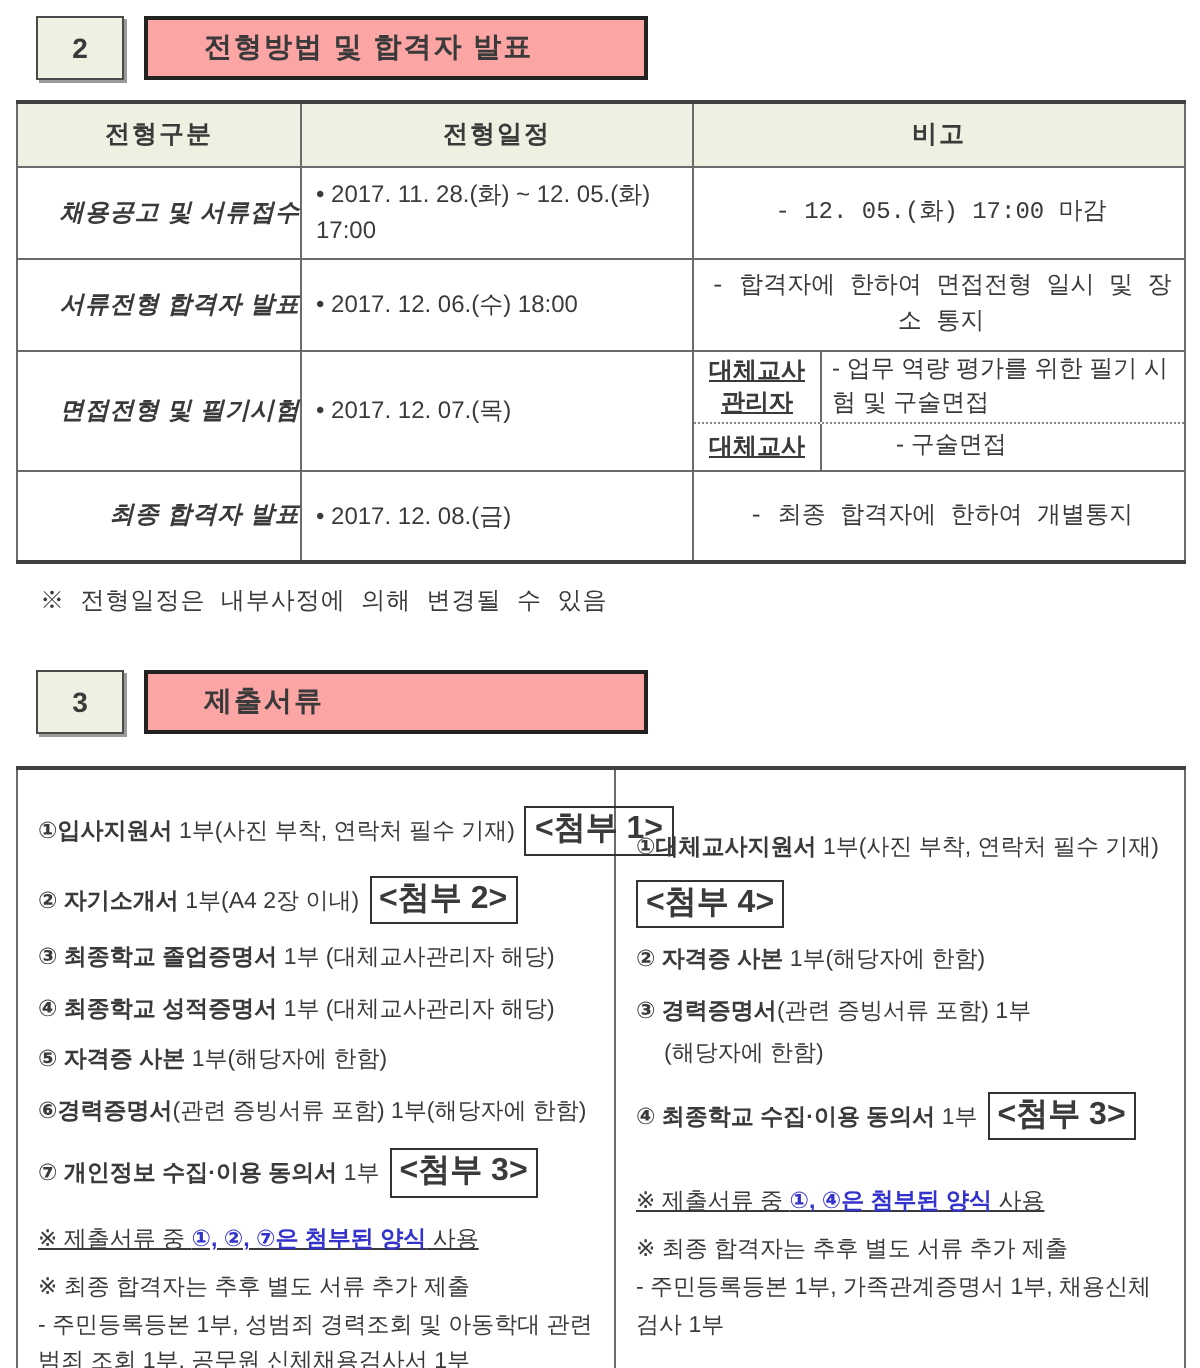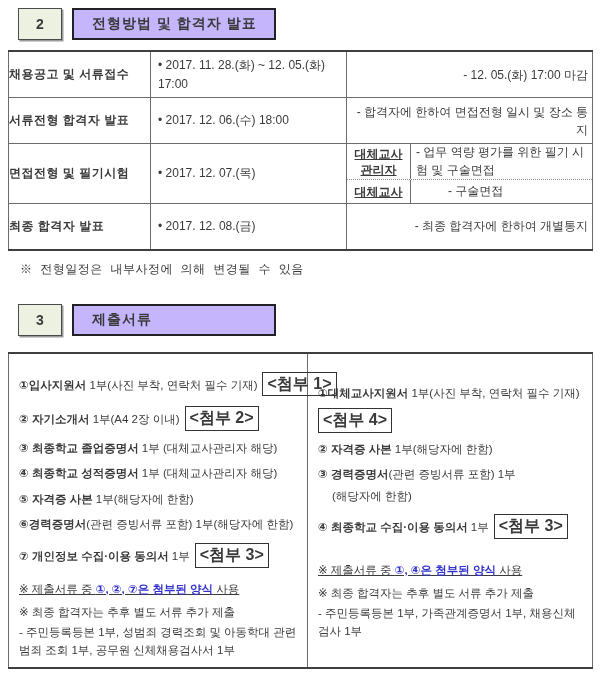--- a/index.html
+++ b/index.html
@@ -12,35 +12,35 @@
   *{box-sizing:border-box;margin:0;padding:0;}
   html,body{width:600px;height:684px;overflow:hidden;background:#ffffff;
     font-family:"Liberation Sans","DejaVu Sans",sans-serif;color:var(--text);}
   .page{position:relative;width:600px;height:684px;padding:8px 8px 0 8px;}
 
   
   .sec-head{display:flex;align-items:stretch;margin-left:10px;height:32px;}
   .num-box{width:44px;background:var(--header_bg);border:1px solid #4a4a4a;
     box-shadow:1.5px 1.5px 0 #9a9a9a;display:flex;align-items:center;justify-content:center;
     font-weight:bold;font-size:14px;}
-  .title-box{width:204px;margin-left:10px;border:2px solid #222;background:#c4b5fd;
-    display:flex;align-items:center;padding-left:18px;font-weight:bold;font-size:14px;
+  .title-box{width:252px;margin-left:10px;border:2px solid #222;background:#fca5a5;
+    display:flex;align-items:center;padding-left:28px;font-weight:bold;font-size:14px;
     letter-spacing:1px;}
 
   
   table{border-collapse:collapse;width:584px;table-layout:fixed;}
   .doc-table{border-top:2px solid var(--border_dark);border-bottom:2px solid var(--border_dark);}
   .doc-table td,.doc-table th{border:1px solid var(--border_thin);font-size:12px;
     vertical-align:middle;}
   .doc-table th{background:var(--header_bg);font-weight:bold;text-align:center;
     height:32px;font-size:12.5px;letter-spacing:1px;}
   .t1{margin-top:10px;}
-  .t1 .cat{font-weight:bold;text-align:left;letter-spacing:0.5px;}
+  .t1 .cat{font-weight:bold;text-align:right;letter-spacing:0.5px;font-style:italic;}
   .t1 .sched{text-align:left;padding:4px 4px 4px 7px;line-height:1.55;}
-  .t1 .note{text-align:right;padding:4px 4px 4px 6px;line-height:1.5;}
+  .t1 .note{text-align:center;padding:4px 4px 4px 6px;line-height:1.5;font-family:Liberation Mono, monospace;}
   .r1{height:46px;}.r2{height:46px;}.r3{height:60px;}.r4{height:46px;}
   .subcell{padding:0 !important;vertical-align:top;}
   .subrow{display:flex;align-items:stretch;border-bottom:1px dotted #888;}
   .subrow:last-child{border-bottom:none;}
   .sublabel{width:64px;min-width:64px;border-right:1px solid var(--border_thin);
     display:flex;align-items:center;justify-content:center;text-align:center;
     font-weight:bold;padding:2px 1px;line-height:1.35;text-decoration:underline;}
   .subnote{flex:1;padding:2px 2px 2px 5px;display:flex;align-items:center;line-height:1.45;}
   .subrow.a{height:36px;}
   .subrow.b{height:23px;gap:32px;}
@@ -74,20 +74,25 @@
     <div class="title-box">전형방법 및 합격자 발표</div>
   </div>
 
   <table class="doc-table t1">
     <colgroup>
         <col style="width:142px">
         <col style="width:196px">
         <col style="width:246px">
       </colgroup>
     <tbody>
+        <tr>
+      <th>전형구분</th>
+      <th>전형일정</th>
+      <th>비고</th>
+    </tr>
     <tr class="r1">
       <td class="cat">채용공고 및 서류접수</td>
       <td class="sched">• 2017. 11. 28.(화) ~ 12. 05.(화) 17:00</td>
       <td class="note">- 12. 05.(화) 17:00 마감</td>
     </tr>
     <tr class="r2">
       <td class="cat">서류전형 합격자 발표</td>
       <td class="sched">• 2017. 12. 06.(수) 18:00</td>
       <td class="note">- 합격자에 한하여 면접전형 일시 및 장소 통지</td>
     </tr>

